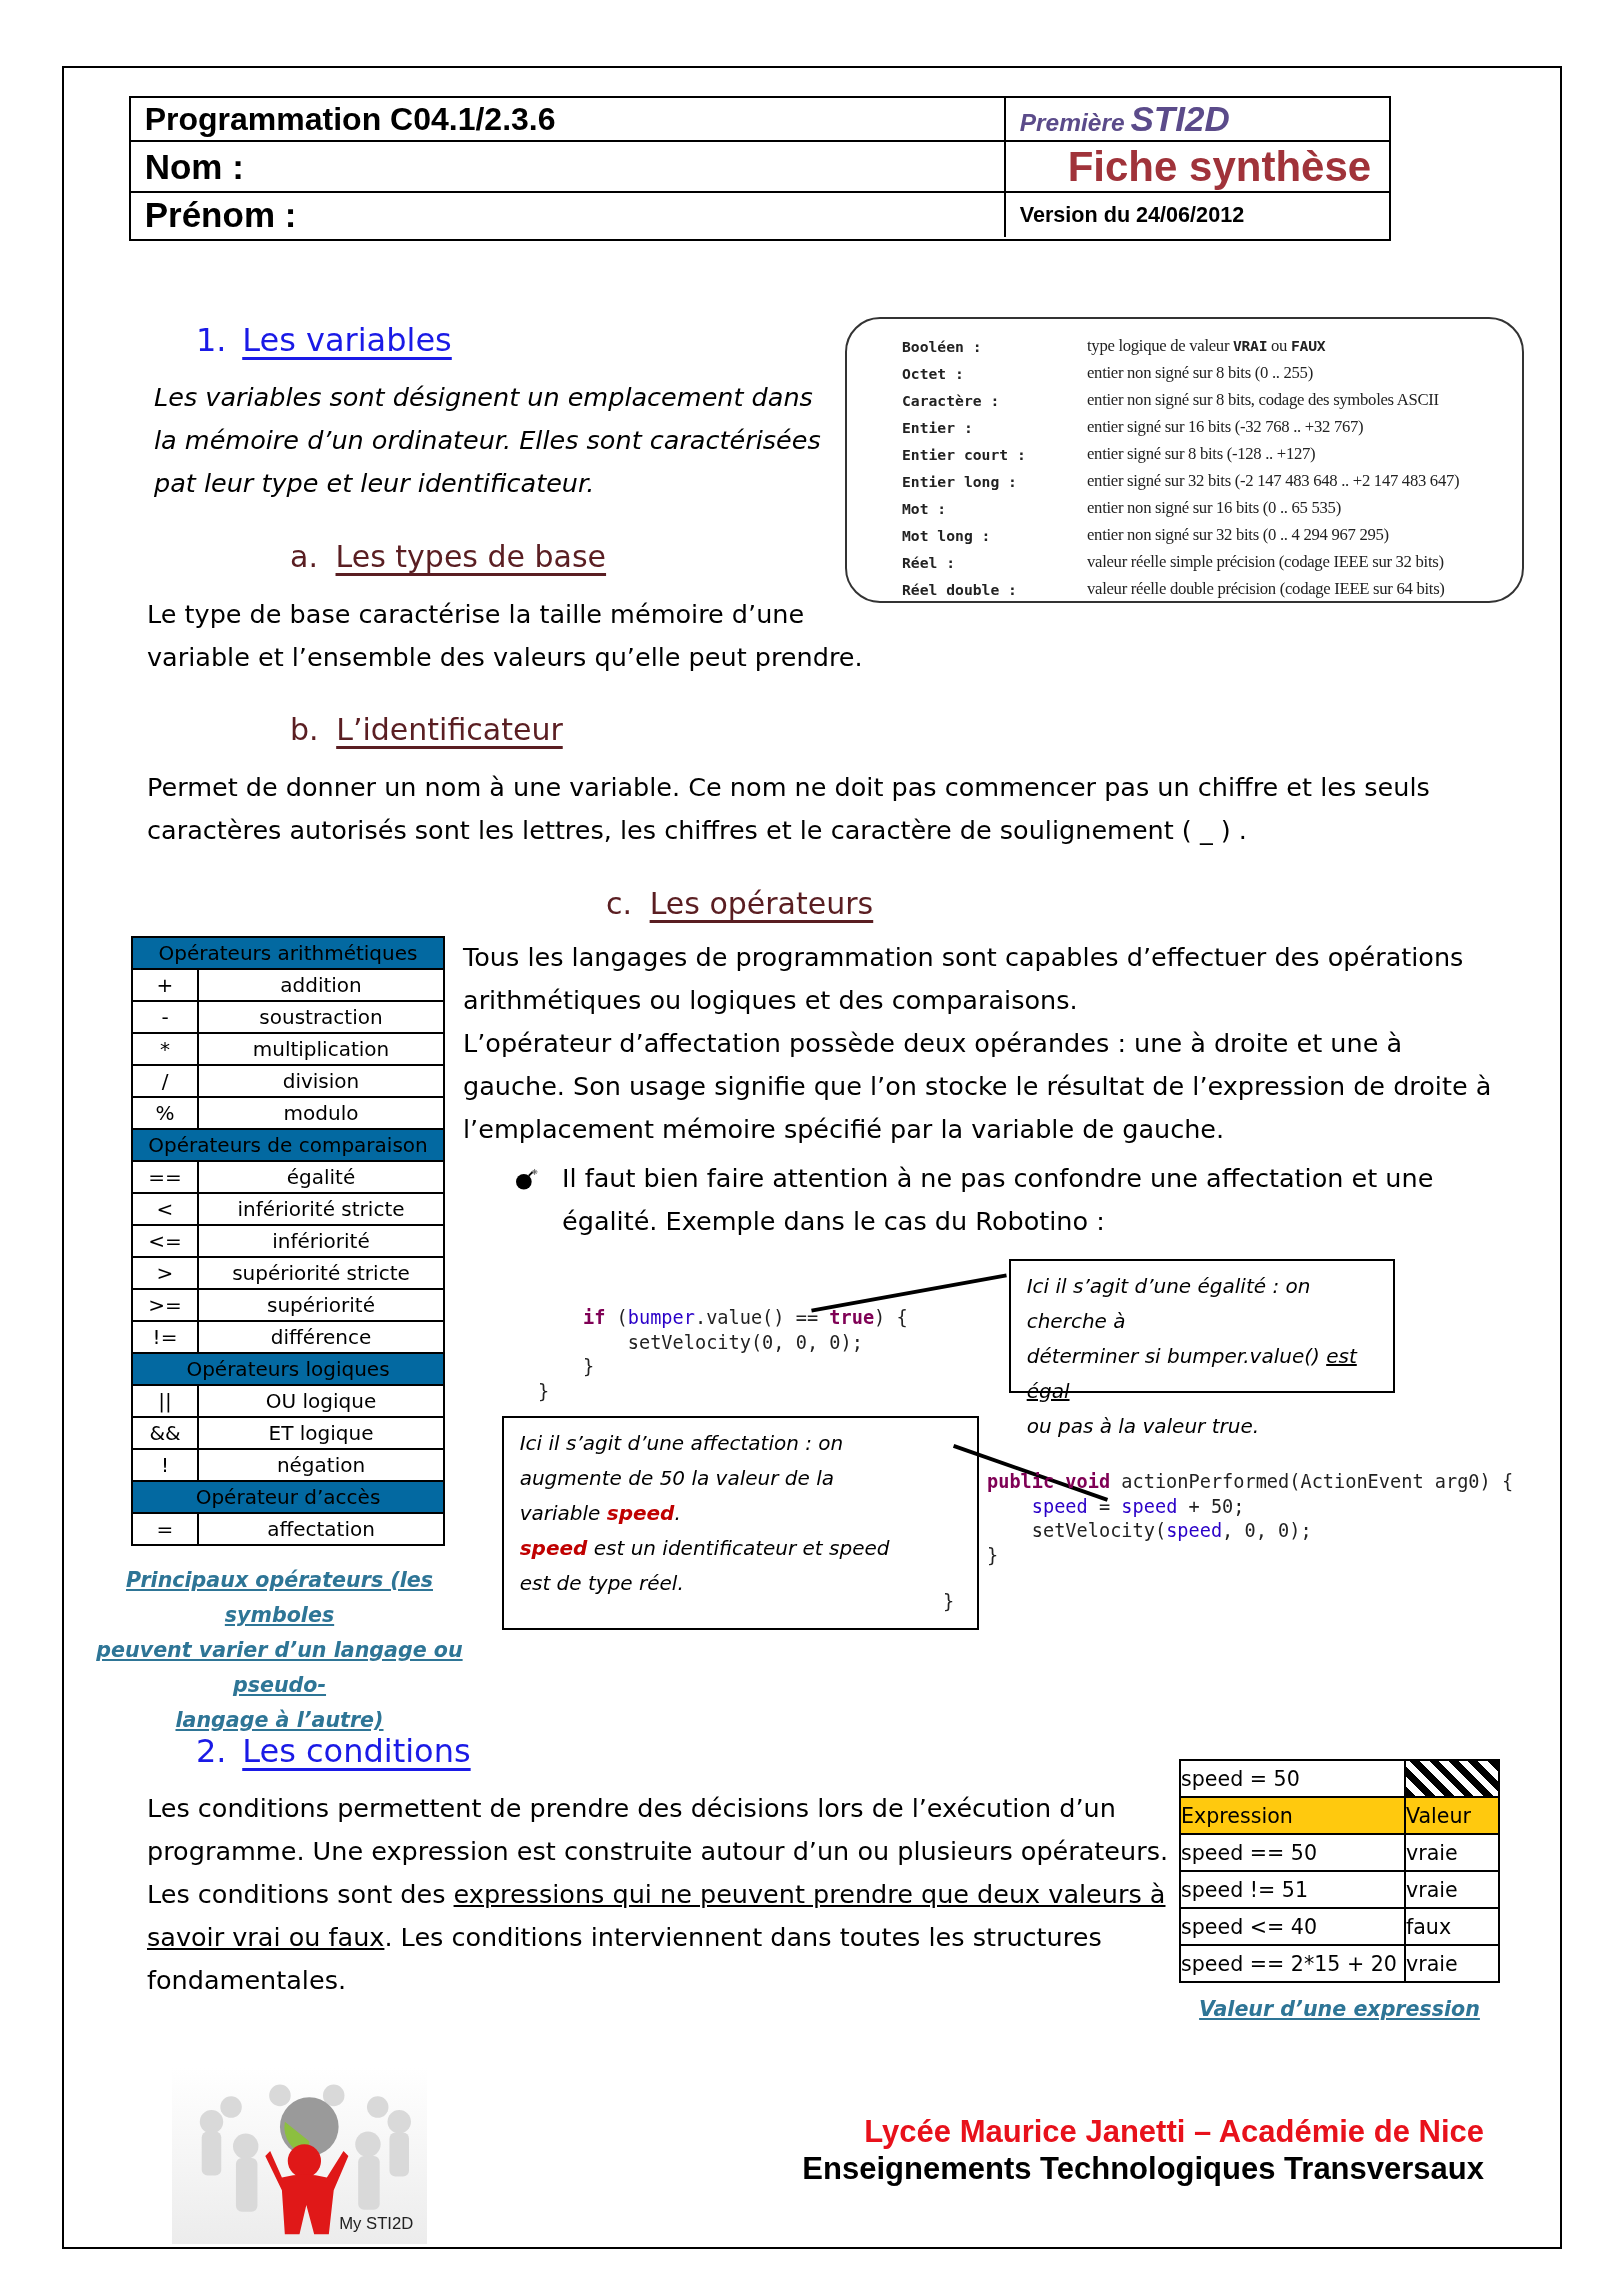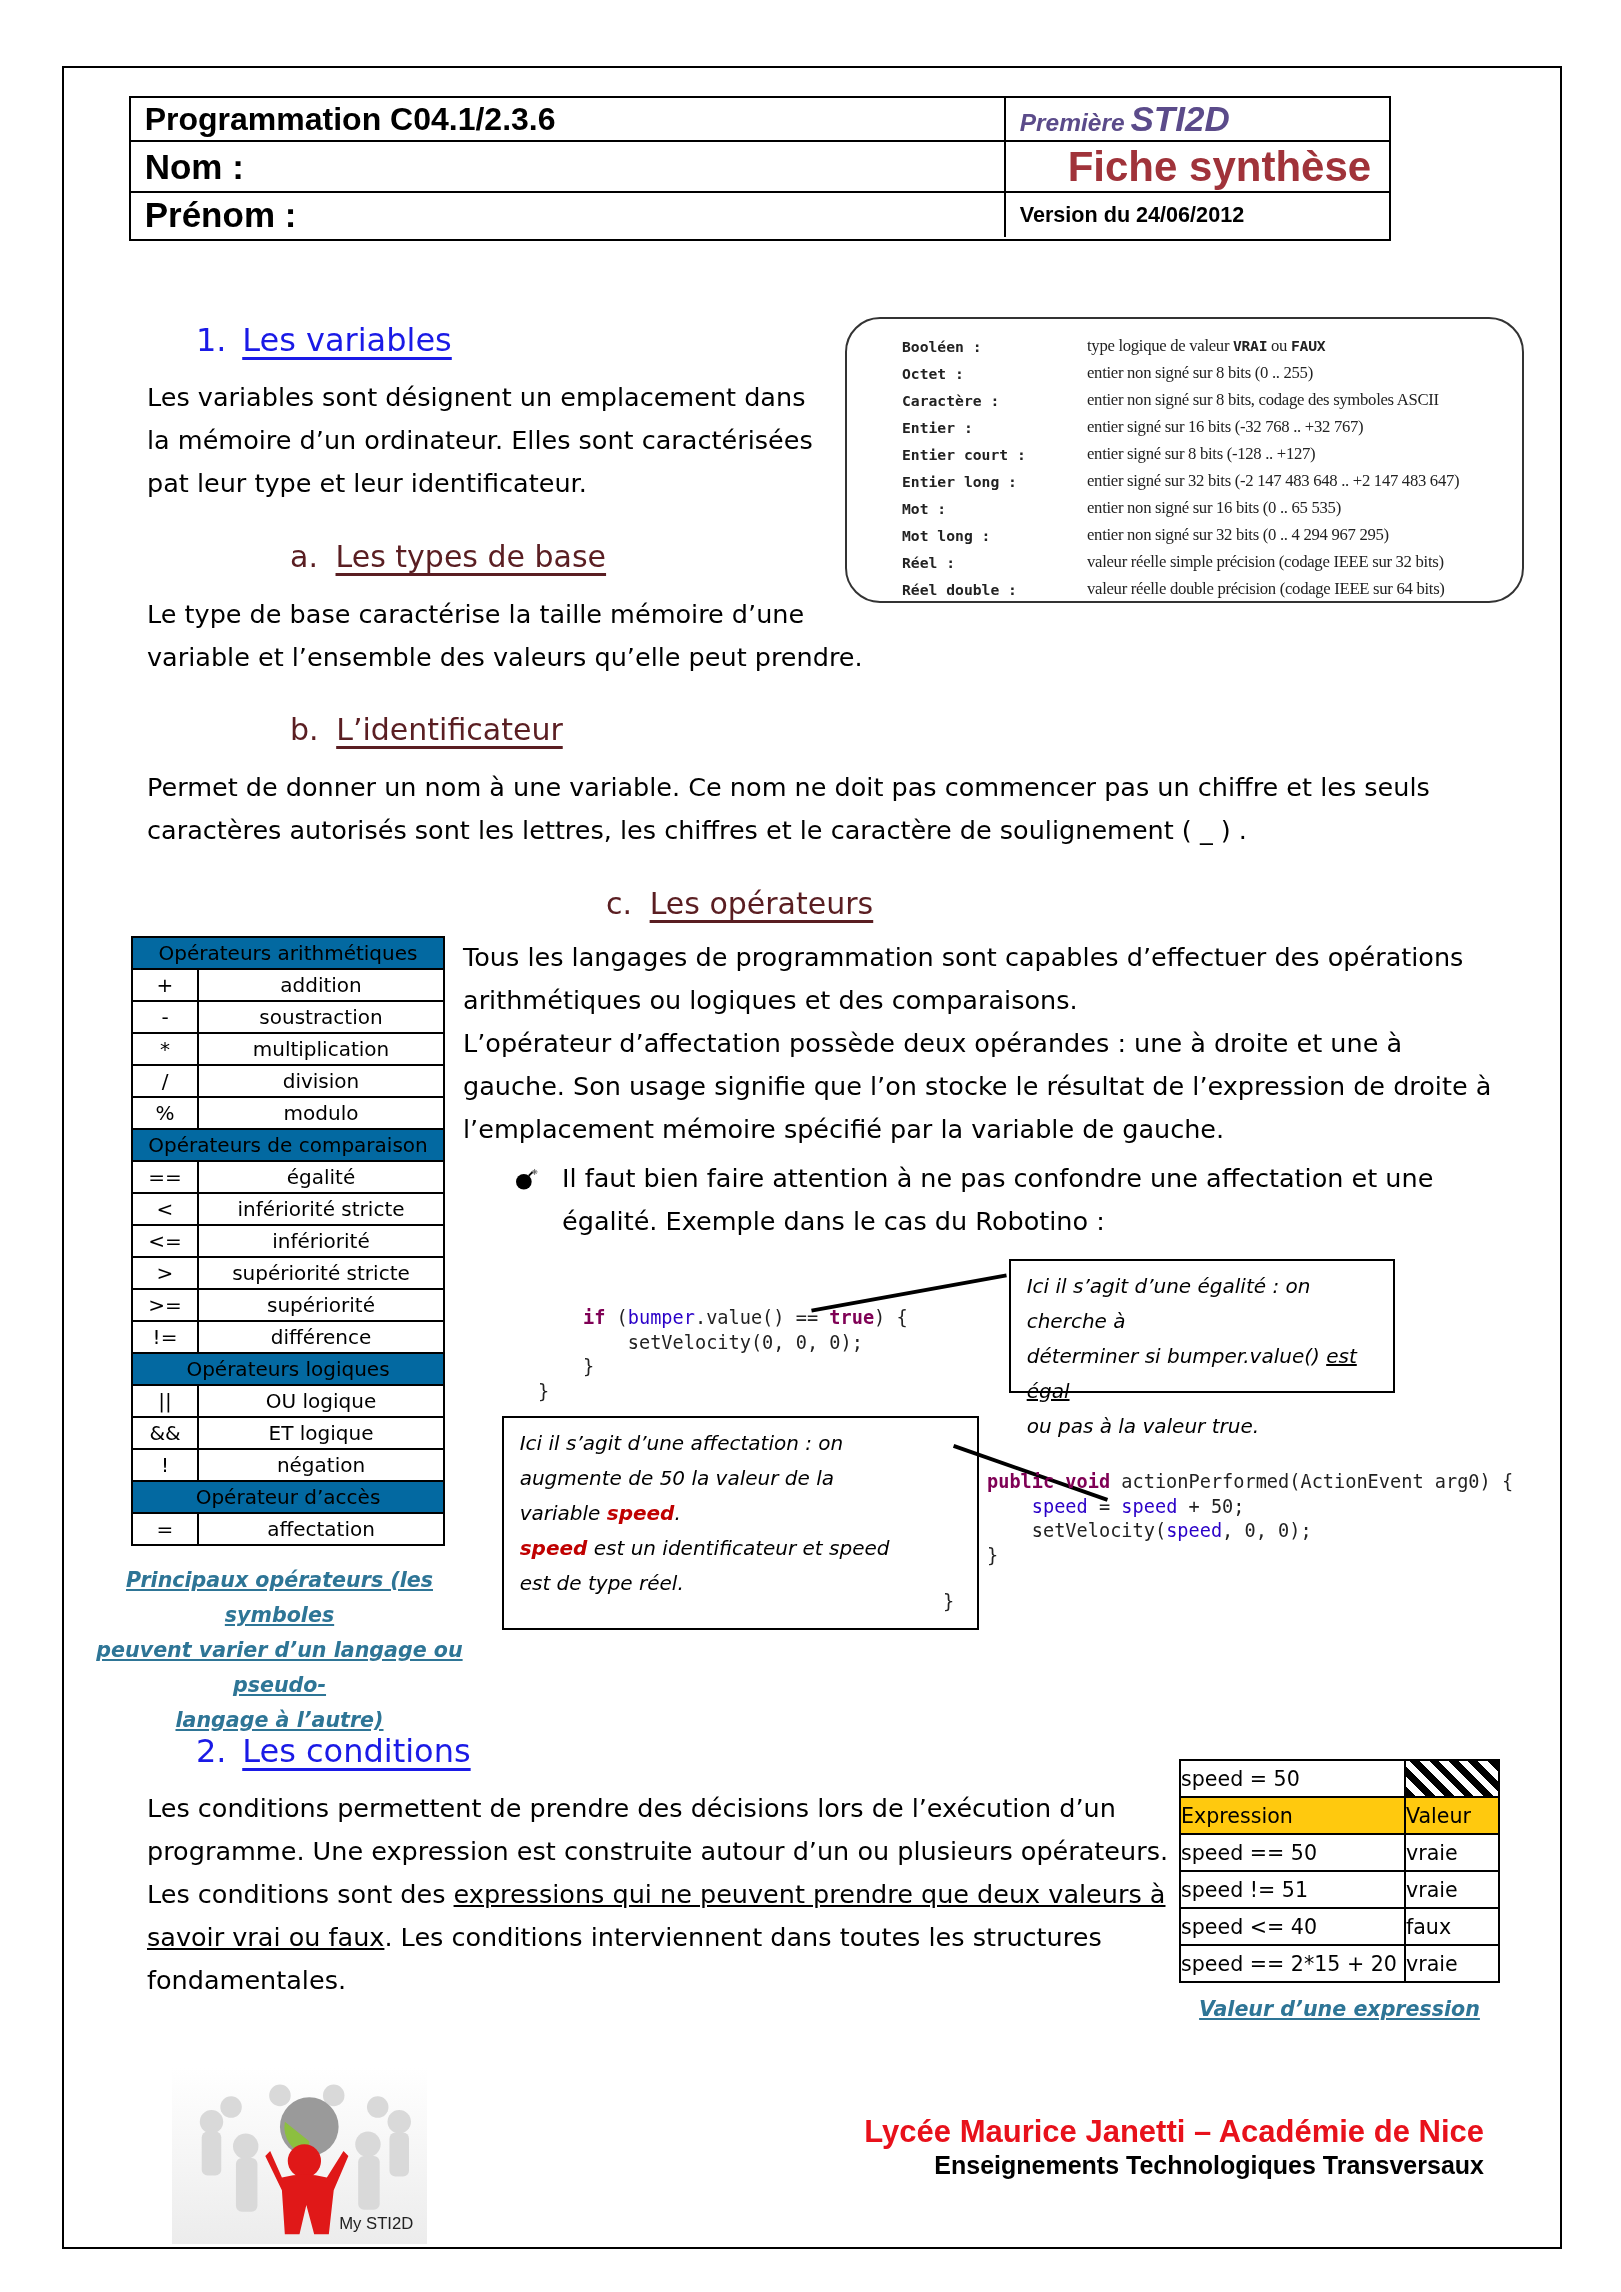--- a/index.html
+++ b/index.html
@@ -58,21 +58,21 @@
   .code .id { color: #2a00c8; }
 
   
   .expr { position: absolute; left: 1179px; top: 1759px; width: 321px; border: 2.9px solid #000; border-collapse: collapse; font-size: 20.6px; }
   .expr td { border: 2px solid #000; height: 37px; padding: 0; }
   .expr td.val { width: 94px; }
   .expr td.hd { background: #ffc90e; }
   .expr td.hatch { background: repeating-linear-gradient(45deg, #000 0 6.9px, #fff 6.9px 13.7px); }
 
   .footer1 { position: absolute; right: 137px; top: 2114px; font-family: "Liberation Sans", sans-serif; font-weight: bold; color: #e8111b; font-size: 31px; }
-  .footer2 { position: absolute; right: 137px; top: 2151px; font-family: "Liberation Sans", sans-serif; font-weight: bold; color: #000; font-size: 25px; }
+  .footer2 { position: absolute; right: 137px; top: 2151px; font-family: "Liberation Sans", sans-serif; font-weight: bold; color: #000; font-size: 31px; }
 
   .logo { position: absolute; left: 172px; top: 2068px; width: 255px; height: 176px; background: linear-gradient(180deg, #ffffff, #ececec); }
   .logo .lbl { position: absolute; right: 13.7px; bottom: 9.8px; font-family: "Liberation Sans", sans-serif; font-size: 16.7px; color: #222; }
 </style>
 </head>
 <body>
 
 <div class="page-border"></div>
 
 <div class="hdr">
@@ -98,21 +98,21 @@
       </div>
     <div class="r">
         <span class="version">Version du 24/06/2012</span>
       </div>
   </div>
 </div>
 
 <div class="h1 hand" style="left:196px; top:321px;">
   <span class="num">1.</span><span class="t">Les variables</span>
 </div>
-<div class="para hand" style="left:147px; top:376px;">
+<div class="para hand" style="left:154px; top:376px;font-style:italic;">
   <div>Les variables sont désignent un emplacement dans</div>
   <div>la mémoire d’un ordinateur. Elles sont caractérisées</div>
   <div>pat leur type et leur identificateur.</div>
 </div>
 
 <div class="h2 hand" style="left:290px; top:539px;">
   <span class="num">a.</span><span class="t">Les types de base</span>
 </div>
 <div class="para hand" style="left:147px; top:593px;">
   <div>Le type de base caractérise la taille mémoire d’une</div>

